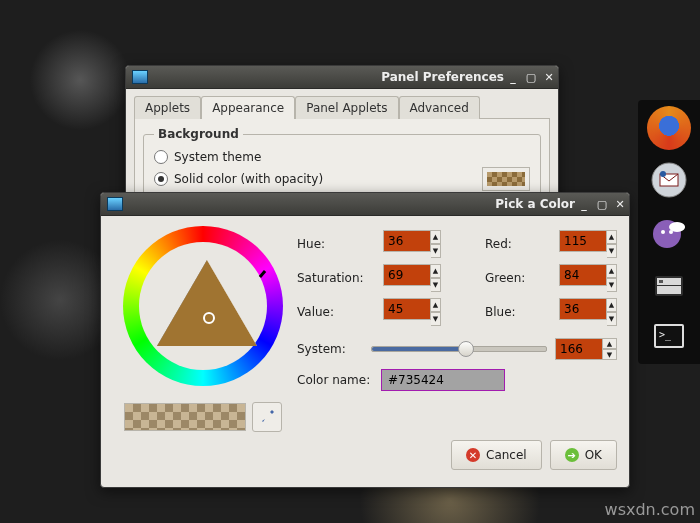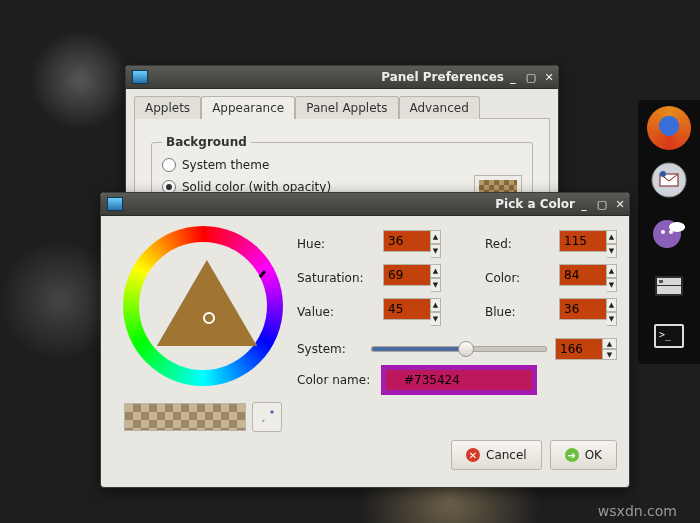--- a/index.html
+++ b/index.html
@@ -1,34 +1,34 @@
 <!DOCTYPE html>
 <html><head>
 <meta charset="utf-8">
 <style>
 html,body{margin:0;padding:0;width:700px;height:523px;overflow:hidden;font-family:"DejaVu Sans",Arial,sans-serif;font-size:12px;color:#222;background:#1a1a1a}
 .desktop{position:relative;width:700px;height:523px;background:radial-gradient(circle at 80px 80px,#555 1px,transparent 50px),radial-gradient(circle at 60px 300px,#444 1px,transparent 60px),radial-gradient(circle at 200px 420px,#555 1px,transparent 70px),radial-gradient(circle at 450px 500px,#6b6048 1px,transparent 90px),#1e1e1e}
-.watermark{position:absolute;right:23px;bottom:4px;color:#999;font-size:14px}
+.watermark{position:absolute;right:5px;bottom:4px;color:#999;font-size:16px}
 
 .dock{position:absolute;right:0;top:100px;width:54px;background:rgba(0,0,0,.55);border-radius:4px 0 0 4px;padding:6px 4px;display:flex;flex-direction:column;gap:8px;align-items:center}
 .dock-item{width:44px;height:44px;border-radius:6px;display:flex;align-items:center;justify-content:center}
 
 .window{position:absolute;background:#e9e7e2;border:1px solid #3a3a3a;border-radius:4px;box-shadow:0 4px 14px rgba(0,0,0,.5)}
 .titlebar{height:22px;background:linear-gradient(#5a5a56,#3c3c38);display:flex;align-items:center;color:#eee;font-weight:bold;font-size:12px;border-bottom:1px solid #2a2a28;border-radius:3px 3px 0 0}
 .titlebar .t-icon{width:14px;height:12px;margin:0 6px;background:linear-gradient(#6ad1ff,#2a6eaa);border:1px solid #0b3a5c}
 .titlebar .t-title{flex:1;text-align:right}
 .titlebar .wbtn{width:16px;height:14px;margin:0 1px;display:flex;align-items:center;justify-content:center;color:#eee;font-size:11px;cursor:pointer}
 
 .prefs{left:125px;top:65px;width:432px;height:200px}
 .tabs{display:flex;gap:0;margin:6px 6px 0 8px}
 .tab{padding:4px 10px;border:1px solid #b7b4ab;background:#e9e7e2;border-bottom:none;position:relative;top:1px;color:#333;border-radius:3px 3px 0 0;cursor:pointer}
 .tab.inactive{background:#e1dfd8}
 .tab.active{background:#efede8;z-index:2}
 .tab-page{margin:0 8px 8px 8px;border:1px solid #b7b4ab;background:#efede8;padding:8px}
-fieldset.grp{border:1px solid #b7b4ab;border-radius:3px;padding:6px 10px 10px 10px;margin:8px}
+fieldset.grp{border:1px solid #b7b4ab;border-radius:3px;padding:6px 10px 10px 10px;margin:0}
 fieldset.grp>legend{padding:0 4px;font-weight:bold;color:#333}
 .row{display:flex;align-items:center;gap:6px;margin:3px 0}
 .radio{width:12px;height:12px;border:1px solid #777;border-radius:50%;background:#fff;display:inline-flex;align-items:center;justify-content:center}
 .radio .dot{width:6px;height:6px;border-radius:50%;background:#333}
 .swatch-btn{width:44px;height:20px;border:1px solid #b7b4ab;background:#efede8;display:flex;align-items:center;justify-content:center;padding:1px}
 .checker{width:38px;height:14px;background:repeating-conic-gradient(#8a6b3a 0 25%,#b79a6b 0 50%) 0 0/10px 10px}
 
 .picker{left:100px;top:192px;width:528px;height:294px}
 .picker-body{display:flex;padding:10px 12px 8px 12px;gap:4px}
 .wheel-col{width:180px;display:flex;flex-direction:column;align-items:center}
@@ -47,21 +47,21 @@
 .lbl{display:flex;align-items:center}
 .num{display:flex}
 .num input{width:38px;height:20px;border:1px solid #b7b4ab;background:#c2410c;padding:0 4px;font:inherit}
 .spin{width:14px;display:flex;flex-direction:column}
 .spin div{flex:1;border:1px solid #b7b4ab;border-left:none;background:#efede8;font-size:7px;display:flex;align-items:center;justify-content:center;cursor:pointer}
 .full-row{grid-column:1 / span 5;display:flex;align-items:center;gap:8px}
 .slider-wrap{flex:1;display:flex;align-items:center}
 .slider-track{flex:1;height:4px;background:#c9c6bd;border:1px solid #a9a69d;border-radius:2px;position:relative}
 .slider-fill{position:absolute;left:0;top:0;bottom:0;width:54%;background:#4a6aa0;border-radius:2px}
 .slider-thumb{position:absolute;left:54%;top:-6px;width:14px;height:14px;border-radius:50%;background:linear-gradient(#fdfdfb,#d7d4cb);border:1px solid #999;transform:translateX(-50%)}
-input.text{height:20px;border:5px solid #a21caf;background:#be185d;padding:0 18px;font:inherit}
+input.text{height:20px;border:1px solid #a21caf;background:#a3a3a3;padding:0 6px;font:inherit}
 .btn-row{display:flex;justify-content:flex-end;gap:8px;padding:0 12px 10px 12px}
 .btn{height:28px;padding:0 14px;border:1px solid #b7b4ab;background:linear-gradient(#f6f4ef,#e1ded6);border-radius:3px;display:flex;align-items:center;gap:6px;cursor:pointer}
 .ic{width:14px;height:14px;border-radius:50%;display:flex;align-items:center;justify-content:center;color:#fff;font-size:10px;font-weight:bold}
 .ic.red{background:#d43a2a}
 .ic.green{background:#6bbf3a}
 </style>
 </head>
 <body>
 
 <div class="desktop">
@@ -151,21 +151,21 @@
 
         <span class="lbl">Saturation:</span>
         <div class="num">
             <input value="69" style="">
             <div class="spin">
               <div>▲</div>
               <div>▼</div>
             </div>
           </div>
         <span></span>
-        <span class="lbl">Color:</span>
+        <span class="lbl">Green:</span>
         <div class="num">
             <input value="84" style="">
             <div class="spin">
               <div>▲</div>
               <div>▼</div>
             </div>
           </div>
 
         <span class="lbl">Value:</span>
         <div class="num">

